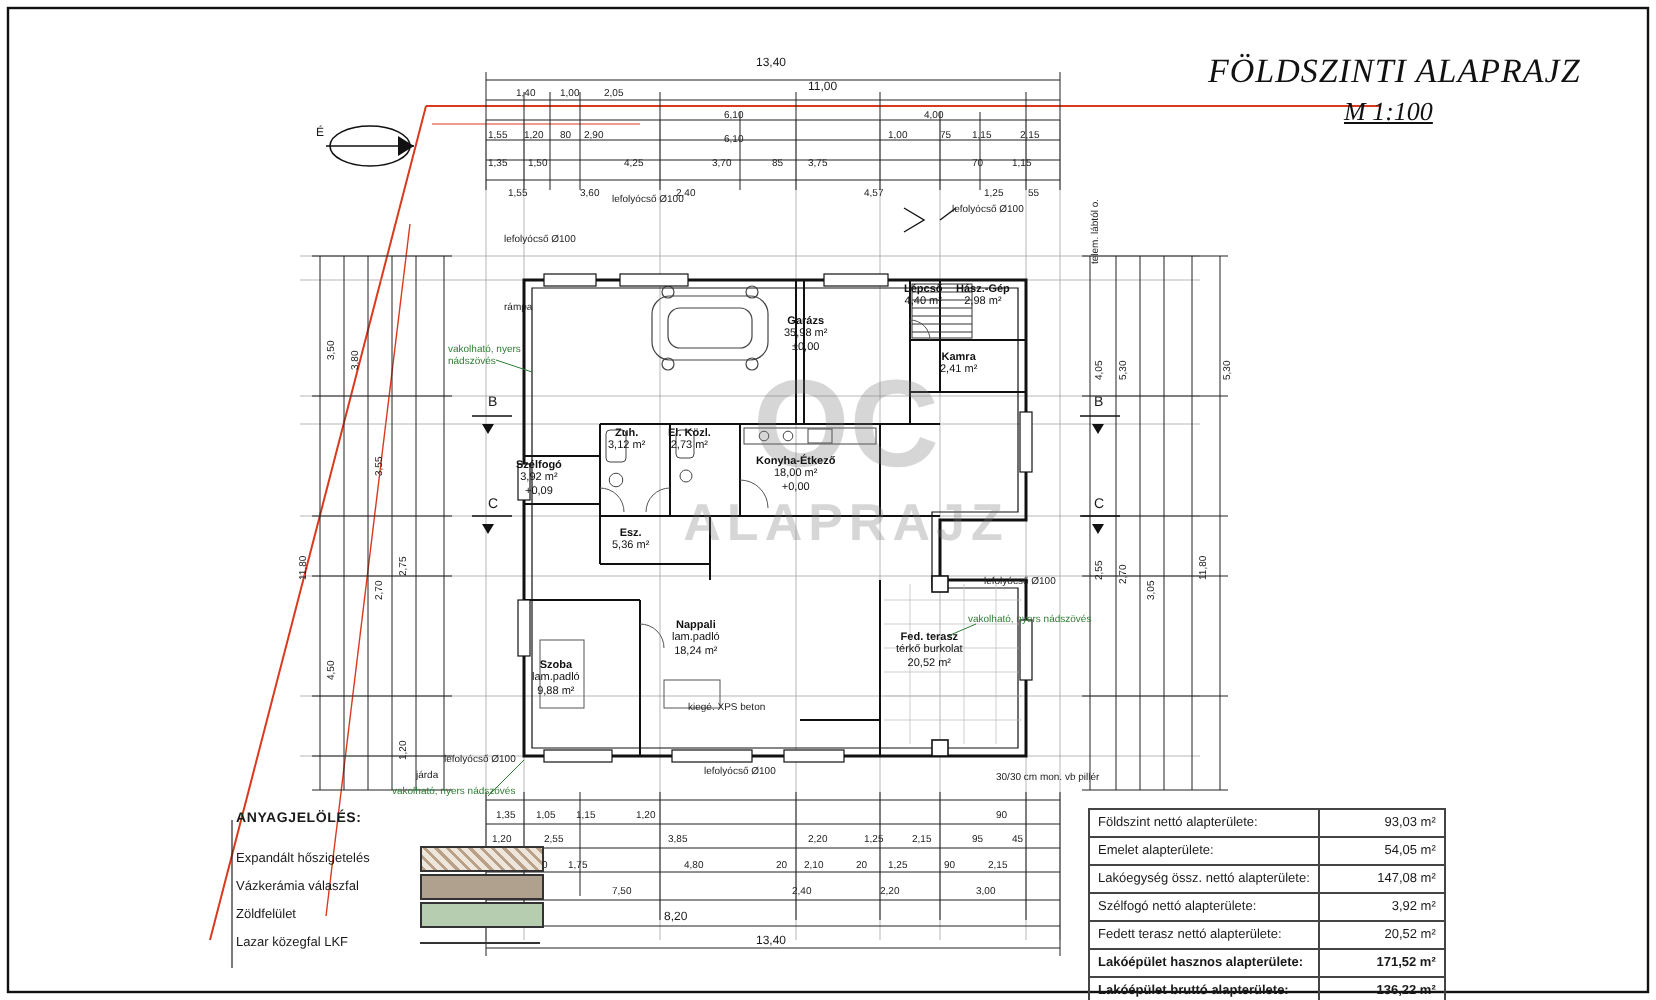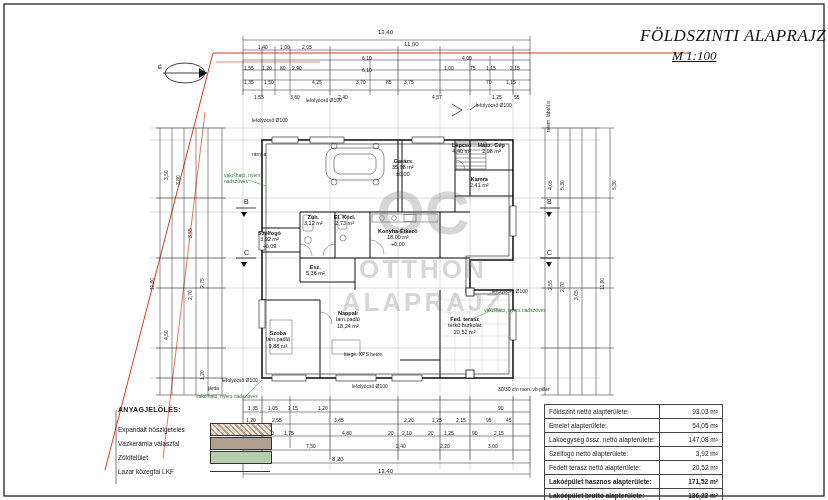--- a/index.html
+++ b/index.html
@@ -15,21 +15,20 @@
   .abs{position:absolute;}
 
   
   .title-main{
     font-family:"Liberation Serif", serif;
     font-style:italic;
     font-size:17px;
     letter-spacing:.5px;
     color:#111;
     white-space:nowrap;
-    margin-left:36px;
   }
   .title-sub{
     font-family:"Liberation Serif", serif;
     font-style:italic;
     font-size:13px;
     color:#111;
     white-space:nowrap;
     text-decoration:underline;
   }
 
@@ -363,21 +362,20 @@
     <line x1="116" y1="410" x2="316" y2="410" stroke="#222" stroke-width="0.8" opacity="0"></line>
   </svg>
 
   <div class="abs title-main" style="left:604px;top:26px;">FÖLDSZINTI ALAPRAJZ</div>
   <div class="abs title-sub" style="left:672px;top:48px;">M 1:100</div>
 
   <div class="abs dim6" style="left:158px;top:64px;">É</div>
 
   <div id="watermark" class="abs">
     <div class="wm-text" style="font-size:62px;line-height:62px;letter-spacing:0;">OC</div>
-    <div class="wm-text" style="font-size:26px;margin-top:10px;">OTTHON</div>
     <div class="wm-text" style="font-size:26px;margin-top:2px;">ALAPRAJZ</div>
   </div>
 
   <div class="abs room" style="left:392px;top:158px;">
     <b>Garázs</b><br>
     <span>35,98 m²</span><br>
     <span>±0,00</span>
   </div>
   <div class="abs room" style="left:452px;top:142px;">
     <b>Lépcső</b><br>

